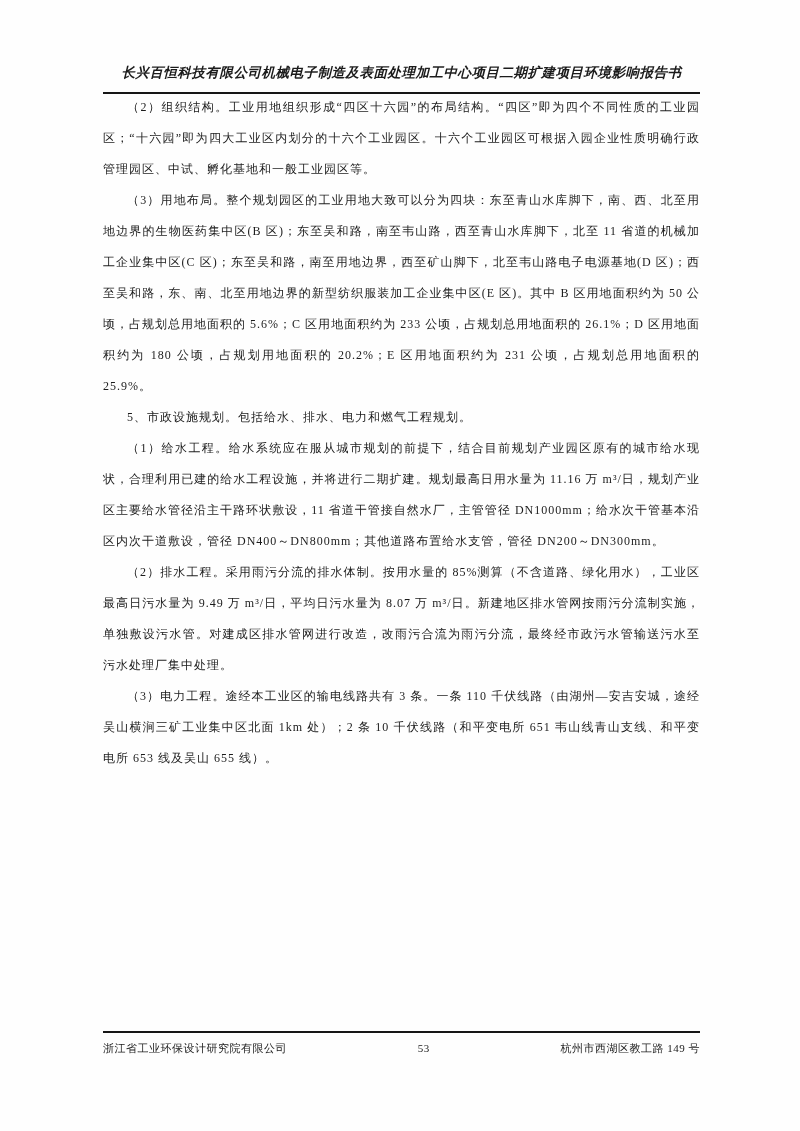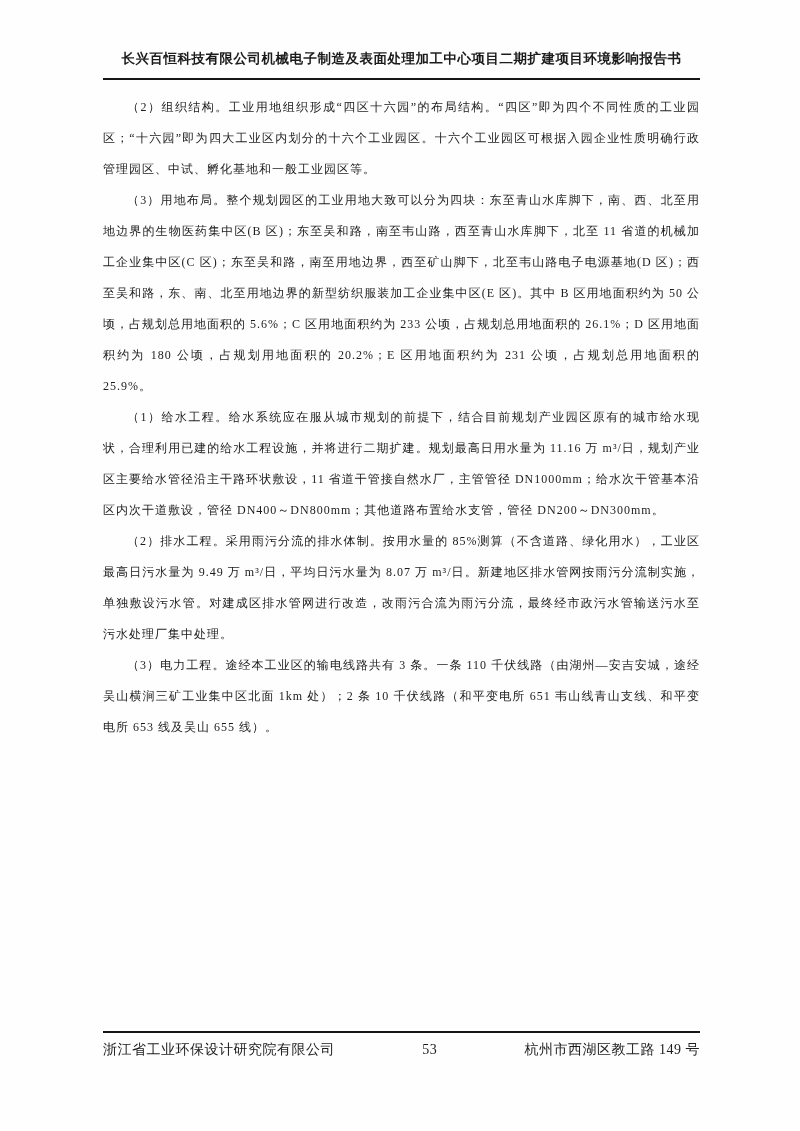--- a/index.html
+++ b/index.html
@@ -15,21 +15,22 @@
     font-family: "Liberation Serif", "DejaVu Serif", serif;
     color: #1b1b1b;
     overflow: hidden;
     box-sizing: border-box;
   }
   .header {
     position: absolute;
     top: 0;
     left: 103px;
     width: 597px;
-    padding-top: 50px;
+    padding-top: 64px;
+    font-style: italic;
   }
   .header-title {
     text-align: center;
     font-size: 13.5px;
     font-weight: 700;
     letter-spacing: 0.5px;
     padding-bottom: 9px;
     border-bottom: 2.5px solid #161616;
     line-height: 1.4;
   }
@@ -53,39 +54,40 @@
     left: 103px;
     width: 597px;
     top: 1031px;
     border-top: 2px solid #161616;
     padding-top: 8px;
   }
   .footer-row {
     display: flex;
     align-items: baseline;
     justify-content: space-between;
-    font-size: 14px;
+    font-size: 11px;
     letter-spacing: 0.5px;
   }
   .footer-company { text-align: left; }
   .footer-page    { text-align: center; }
   .footer-address { }
 </style>
 </head>
 <body>
 
 <div class="page">
 
   <div class="header">
     <div class="header-title">长兴百恒科技有限公司机械电子制造及表面处理加工中心项目二期扩建项目环境影响报告书</div>
   </div>
 
   <div class="doc-body">
     <p>（2）组织结构。工业用地组织形成“四区十六园”的布局结构。“四区”即为四个不同性质的工业园区；“十六园”即为四大工业区内划分的十六个工业园区。十六个工业园区可根据入园企业性质明确行政管理园区、中试、孵化基地和一般工业园区等。</p>
     <p>（3）用地布局。整个规划园区的工业用地大致可以分为四块：东至青山水库脚下，南、西、北至用地边界的生物医药集中区(B 区)；东至吴和路，南至韦山路，西至青山水库脚下，北至 11 省道的机械加工企业集中区(C 区)；东至吴和路，南至用地边界，西至矿山脚下，北至韦山路电子电源基地(D 区)；西至吴和路，东、南、北至用地边界的新型纺织服装加工企业集中区(E 区)。其中 B 区用地面积约为 50 公顷，占规划总用地面积的 5.6%；C 区用地面积约为 233 公顷，占规划总用地面积的 26.1%；D 区用地面积约为 180 公顷，占规划用地面积的 20.2%；E 区用地面积约为 231 公顷，占规划总用地面积的 25.9%。</p>
+    <p>5、市政设施规划。包括给水、排水、电力和燃气工程规划。</p>
     <p>（1）给水工程。给水系统应在服从城市规划的前提下，结合目前规划产业园区原有的城市给水现状，合理利用已建的给水工程设施，并将进行二期扩建。规划最高日用水量为 11.16 万 m³/日，规划产业区主要给水管径沿主干路环状敷设，11 省道干管接自然水厂，主管管径 DN1000mm；给水次干管基本沿区内次干道敷设，管径 DN400～DN800mm；其他道路布置给水支管，管径 DN200～DN300mm。</p>
     <p>（2）排水工程。采用雨污分流的排水体制。按用水量的 85%测算（不含道路、绿化用水），工业区最高日污水量为 9.49 万 m³/日，平均日污水量为 8.07 万 m³/日。新建地区排水管网按雨污分流制实施，单独敷设污水管。对建成区排水管网进行改造，改雨污合流为雨污分流，最终经市政污水管输送污水至污水处理厂集中处理。</p>
     <p>（3）电力工程。途经本工业区的输电线路共有 3 条。一条 110 千伏线路（由湖州—安吉安城，途经吴山横涧三矿工业集中区北面 1km 处）；2 条 10 千伏线路（和平变电所 651 韦山线青山支线、和平变电所 653 线及吴山 655 线）。</p>
   </div>
 
   <div class="footer">
     <div class="footer-row">
       <span class="footer-company">浙江省工业环保设计研究院有限公司</span>
       <span class="footer-page">53</span>
       <span class="footer-address">杭州市西湖区教工路 149 号</span>

